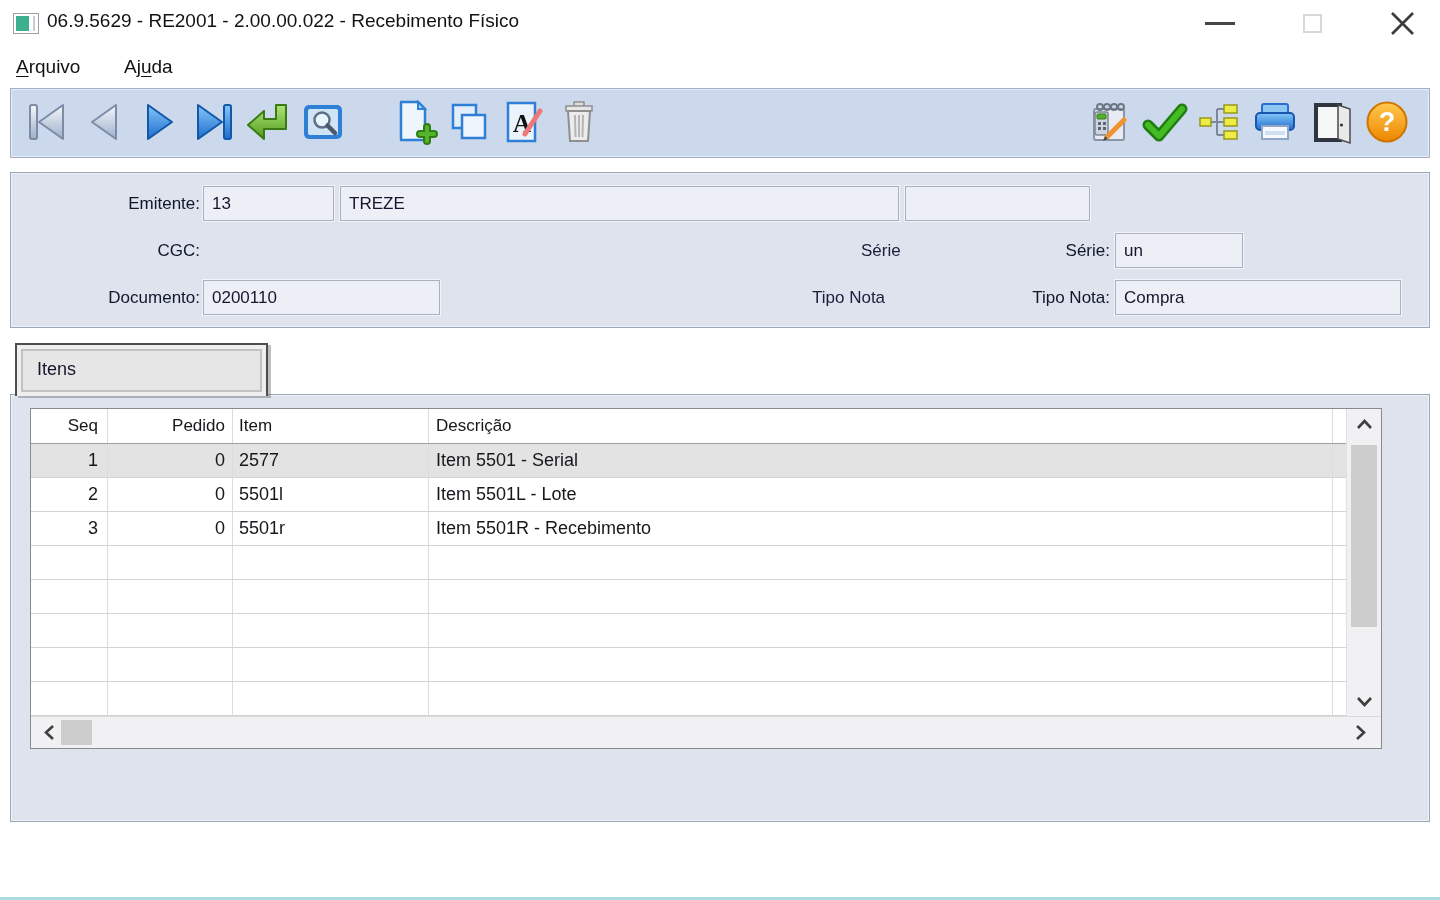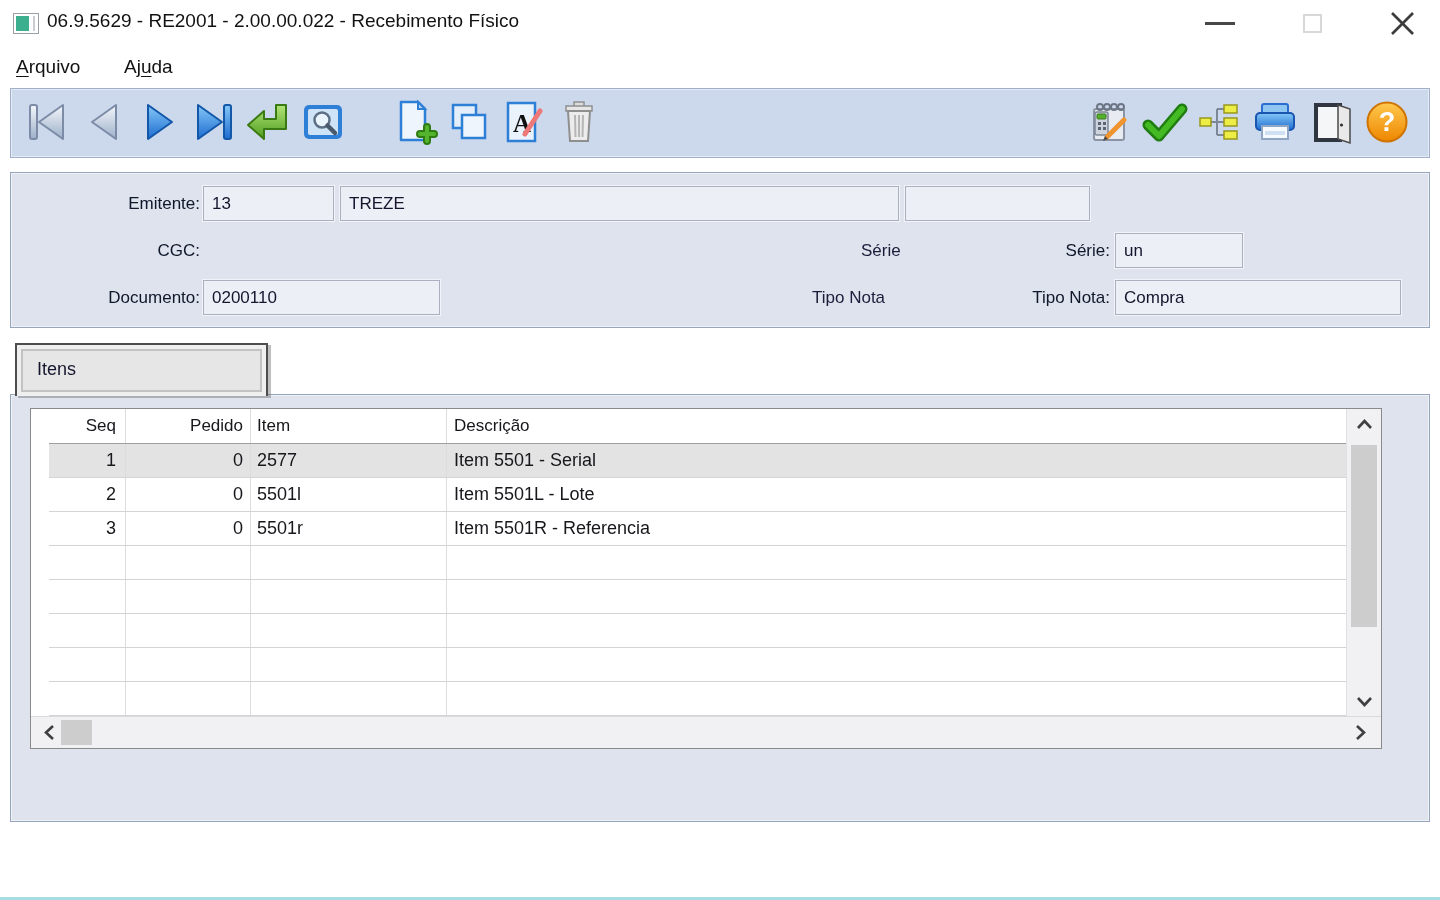--- a/index.html
+++ b/index.html
@@ -42,21 +42,21 @@
   
   .tab { left:15px; top:343px; width:253px; height:53px; background:#e6e6e6;
     border:2px solid #4d4d4d; border-bottom:none; box-sizing:border-box; z-index:3;
     box-shadow: inset 0 0 0 4px #efefef, inset 0 0 0 6px #c2c2c2, 3px 2px 0 rgba(110,110,110,0.45);
     font-size:18px; color:#15162e; line-height:49px; padding-left:20px; }
   .tab-panel { left:10px; top:394px; width:1420px; height:428px; z-index:1; }
 
   
   .table-frame { left:30px; top:408px; width:1352px; height:341px; border:1px solid #8a8a8a;
     background:#fff; box-sizing:border-box; z-index:4; }
-  .grid { position:absolute; left:18px; top:0; width:1315px; height:307px; overflow:hidden; }
+  .grid { position:absolute; left:0; top:0; width:1315px; height:307px; overflow:hidden; }
   .trow { display:flex; height:34px; box-sizing:border-box; border-bottom:1px solid #d4d4d4; background:#fff; }
   .trow.thead { height:35px; border-bottom:1px solid #9f9f9f; }
   .trow.selected { background:#e3e3e3; }
   .c { box-sizing:border-box; border-right:1px solid #dcdcdc; line-height:33px; font-size:18px; color:#17171c;
     white-space:nowrap; overflow:hidden; }
   .thead .c { font-size:17px; line-height:34px; }
   .c.seq { width:77px;  text-align:right; padding-right:9px; }
   .c.ped { width:125px; text-align:right; padding-right:7px; }
   .c.itm { width:196px; text-align:left;  padding-left:6px; }
   .c.dsc { width:904px; text-align:left;  padding-left:7px; }
@@ -297,21 +297,21 @@
         <div class="c seq">2</div>
         <div class="c ped">0</div>
         <div class="c itm">5501l</div>
         <div class="c dsc">Item 5501L - Lote</div>
         <div class="c fillc"></div>
       </div>
       <div class="trow">
         <div class="c seq">3</div>
         <div class="c ped">0</div>
         <div class="c itm">5501r</div>
-        <div class="c dsc">Item 5501R - Referencia</div>
+        <div class="c dsc">Item 5501R - Recebimento</div>
         <div class="c fillc"></div>
       </div>
       <div class="trow">
           <div class="c seq"></div>
           <div class="c ped"></div>
           <div class="c itm"></div>
           <div class="c dsc"></div>
           <div class="c fillc"></div>
         </div>
       <div class="trow">

